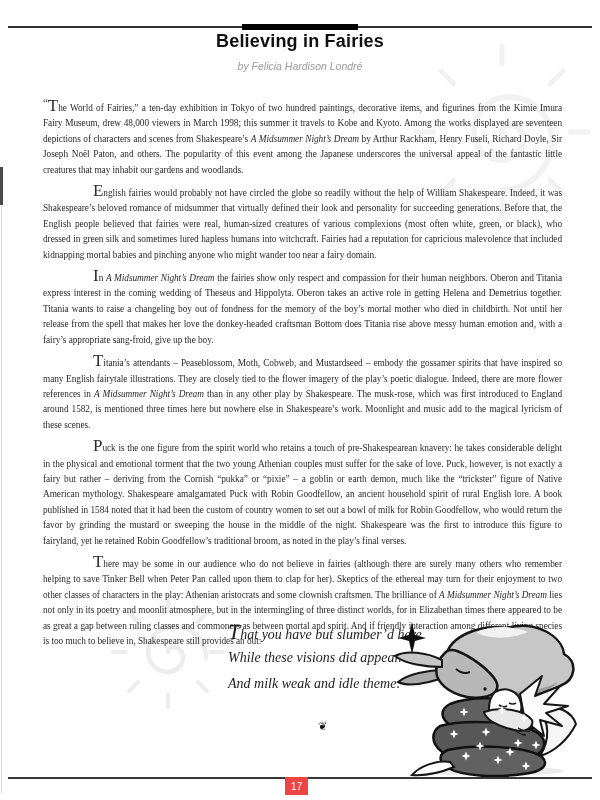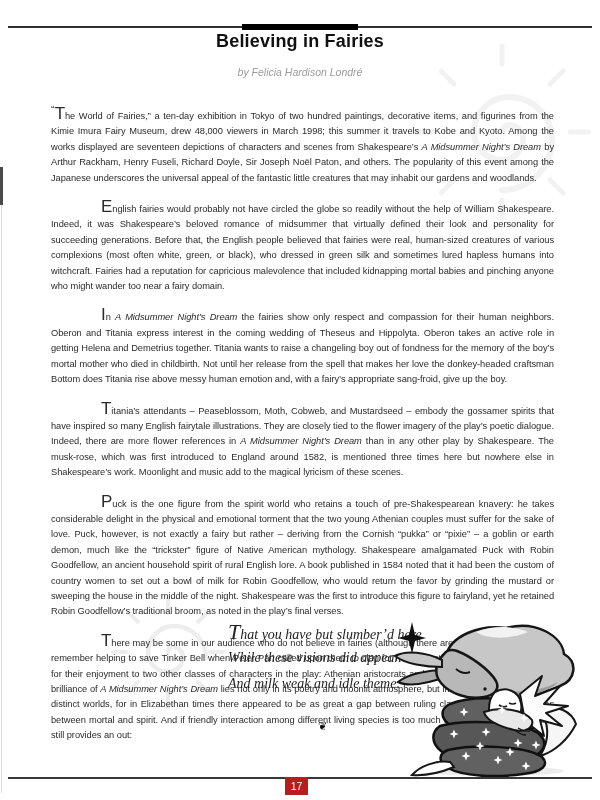--- a/index.html
+++ b/index.html
@@ -9,34 +9,34 @@
     font-family:"Liberation Sans", sans-serif;
   }
   .page{position:absolute;inset:0;background:#fff;}
 
   
   .top-rule{position:absolute;left:8px;right:8px;top:26px;height:2px;background:#303030;}
   .top-rule-thick{position:absolute;left:234px;top:-2px;width:116px;height:6px;background:#000;}
 
   header{position:absolute;top:31px;left:0;right:0;text-align:center;}
   h1{margin:0;font-size:18px;font-weight:bold;color:#101010;letter-spacing:.2px;}
-  .byline{margin-top:14px;font-size:10.5px;font-style:italic;color:#9b9b9b;}
+  .byline{margin-top:8px;font-size:10.5px;font-style:italic;color:#9b9b9b;}
 
   
   .wm{position:absolute;}
   .wm-top{left:402px;top:22px;}
   .wm-bottom{left:95px;top:585px;}
 
   
   .article{
     position:absolute;left:35px;top:87px;width:535px;
     font-size:9.3px;line-height:15.4px;letter-spacing:-.05px;
     text-align:justify;color:#2b2b2b;
   }
-  .para{margin:16px;}
+  .para{margin:8px;font-family:Liberation Serif, serif;}
   .para + .para{text-indent:50px;}
   .dropcap{font-size:17px;line-height:0;}
   .pre-quote{font-size:11px;vertical-align:5px;}
   .it{font-style:italic;}
 
   
   .quote{
     position:absolute;left:228px;top:619px;
     font-family:"Liberation Serif", serif;font-style:italic;
     font-size:14px;color:#222;
@@ -45,21 +45,21 @@
   .qdrop{font-size:22px;}
   .dingbat{position:absolute;left:318px;top:720px;font-size:11px;color:#111;}
 
   
   .illus{position:absolute;left:392px;top:612px;}
 
   
   .bottom-rule{position:absolute;left:8px;right:8px;top:777px;height:2px;background:#383838;}
   .page-number{
     position:absolute;left:285px;top:777px;width:23px;height:18px;
-    background:#b91c1c;color:#fff;font-size:10.5px;line-height:18px;text-align:center;
+    background:#ef4444;color:#fff;font-size:10.5px;line-height:18px;text-align:center;
   }
 
   
   .edge-dark{position:absolute;left:0;top:167px;width:3px;height:38px;background:#4a4a4a;}
   .edge-faint{position:absolute;left:1px;top:205px;width:1px;height:588px;background:#dcdcdc;}
 </style>
 </head>
 <body>
 
 <div class="page">

